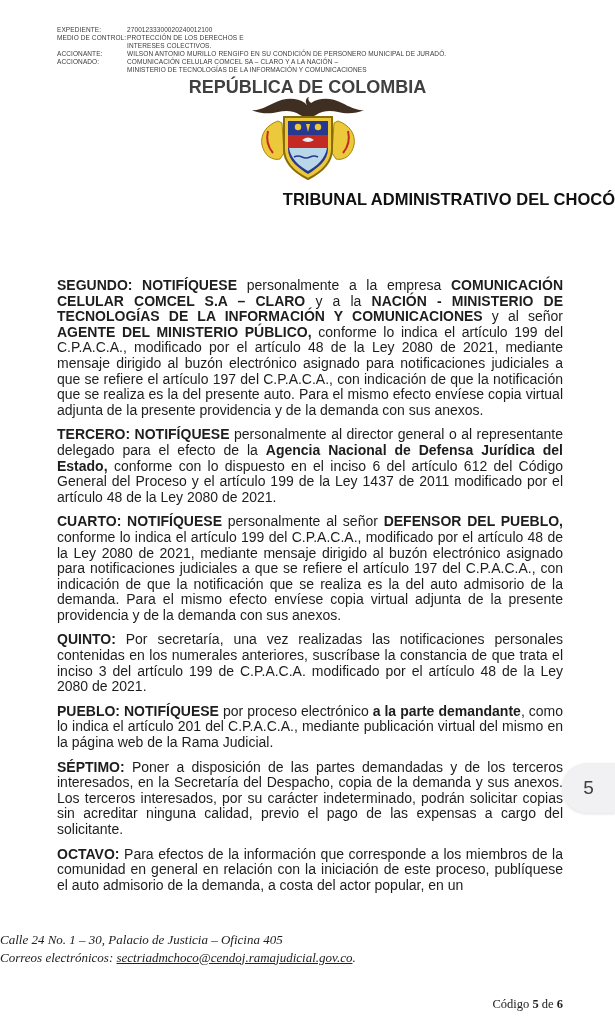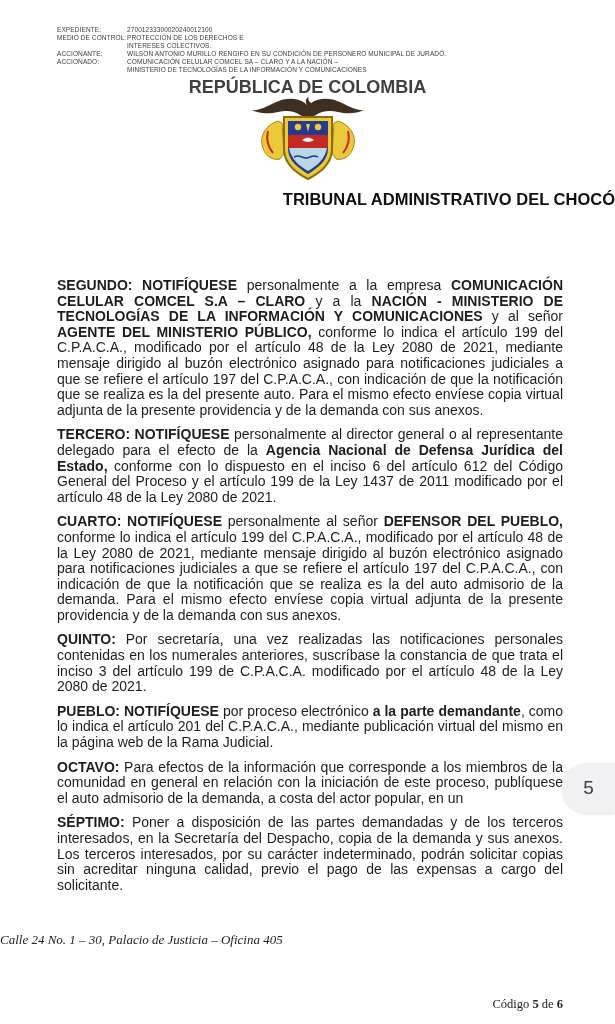--- a/index.html
+++ b/index.html
@@ -114,26 +114,29 @@
   <div class="tribunal-title">
     <div>TRIBUNAL ADMINISTRATIVO DEL CHOCÓ</div>
   </div>
 
   <div class="body-text" id="paragraphs">
       <p><b>SEGUNDO: NOTIFÍQUESE </b><span>personalmente a la empresa </span><b>COMUNICACIÓN CELULAR COMCEL S.A – CLARO </b><span>y a la </span><b>NACIÓN - MINISTERIO DE TECNOLOGÍAS DE LA INFORMACIÓN Y COMUNICACIONES </b><span>y al señor </span><b>AGENTE DEL MINISTERIO PÚBLICO, </b><span>conforme lo indica el artículo 199 del C.P.A.C.A., modificado por el artículo 48 de la Ley 2080 de 2021, mediante mensaje dirigido al buzón electrónico asignado para notificaciones judiciales a que se refiere el artículo 197 del C.P.A.C.A., con indicación de que la notificación que se realiza es la del presente auto. Para el mismo efecto envíese copia virtual adjunta de la presente providencia y de la demanda con sus anexos.</span></p>
       <p><b>TERCERO: NOTIFÍQUESE </b><span>personalmente al director general o al representante delegado para el efecto de la </span><b>Agencia Nacional de Defensa Jurídica del Estado, </b><span>conforme con lo dispuesto en el inciso 6 del artículo 612 del Código General del Proceso y el artículo 199 de la Ley 1437 de 2011 modificado por el artículo 48 de la Ley 2080 de 2021.</span></p>
       <p><b>CUARTO: NOTIFÍQUESE </b><span>personalmente al señor </span><b>DEFENSOR DEL PUEBLO, </b><span>conforme lo indica el artículo 199 del C.P.A.C.A., modificado por el artículo 48 de la Ley 2080 de 2021, mediante mensaje dirigido al buzón electrónico asignado para notificaciones judiciales a que se refiere el artículo 197 del C.P.A.C.A., con indicación de que la notificación que se realiza es la del auto admisorio de la demanda. Para el mismo efecto envíese copia virtual adjunta de la presente providencia y de la demanda con sus anexos.</span></p>
       <p><b>QUINTO: </b><span>Por secretaría, una vez realizadas las notificaciones personales contenidas en los numerales anteriores, suscríbase la constancia de que trata el inciso 3 del artículo 199 de C.P.A.C.A. modificado por el artículo 48 de la Ley 2080 de 2021.</span></p>
       <p><b>PUEBLO: NOTIFÍQUESE </b><span>por proceso electrónico </span><b>a la parte demandante</b><span>, como lo indica el artículo 201 del C.P.A.C.A., mediante publicación virtual del mismo en la página web de la Rama Judicial.</span></p>
+      <p><b>SÉPTIMO: </b><span>Poner a disposición de las partes demandadas y de los terceros interesados, en la Secretaría del Despacho, copia de la demanda y sus anexos. Los terceros interesados, por su carácter indeterminado, podrán solicitar copias sin acreditar ninguna calidad, previo el pago de las expensas a cargo del solicitante.</span></p>
       <p><b>OCTAVO: </b><span>Para efectos de la información que corresponde a los miembros de la comunidad en general en relación con la iniciación de este proceso, publíquese el auto admisorio de la demanda, a costa del actor popular, en un</span></p>
-      <p><b>SÉPTIMO: </b><span>Poner a disposición de las partes demandadas y de los terceros interesados, en la Secretaría del Despacho, copia de la demanda y sus anexos. Los terceros interesados, por su carácter indeterminado, podrán solicitar copias sin acreditar ninguna calidad, previo el pago de las expensas a cargo del solicitante.</span></p>
     </div>
 
   <div class="footer">
     <div>Calle 24 No. 1 – 30, Palacio de Justicia – Oficina 405</div>
+    <div>
+      <span>Correos electrónicos: </span><a>sectriadmchoco@cendoj.ramajudicial.gov.co</a><span>.</span>
+    </div>
   </div>
 
   <div class="pagination">
     <span>Código </span><b>5</b><span> de </span><b>6</b>
   </div>
 
   <div class="page-badge">
     <span>5</span>
   </div>
 

